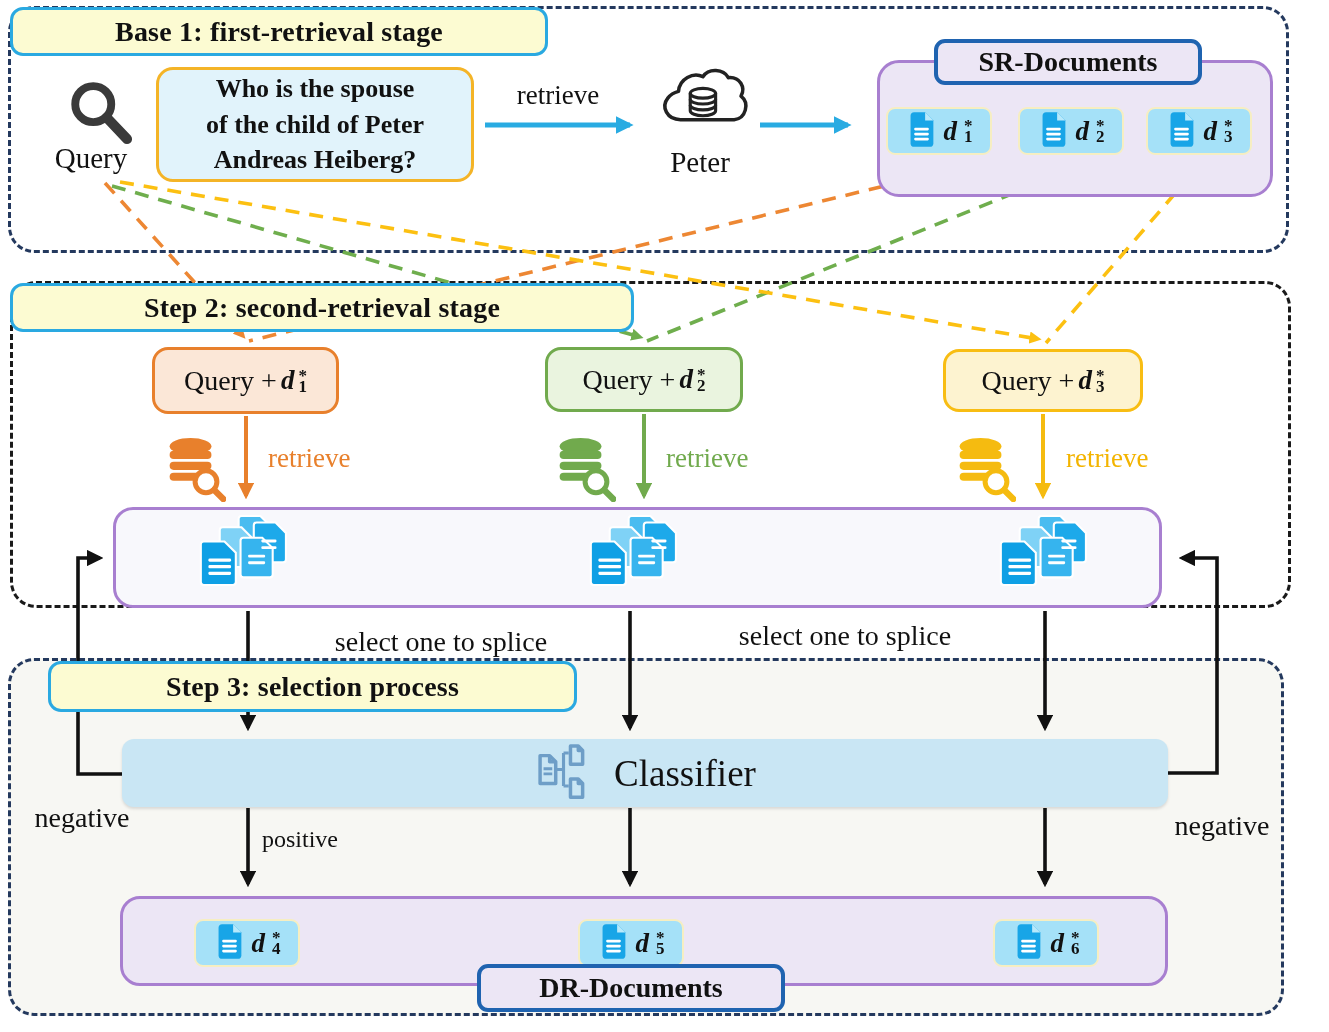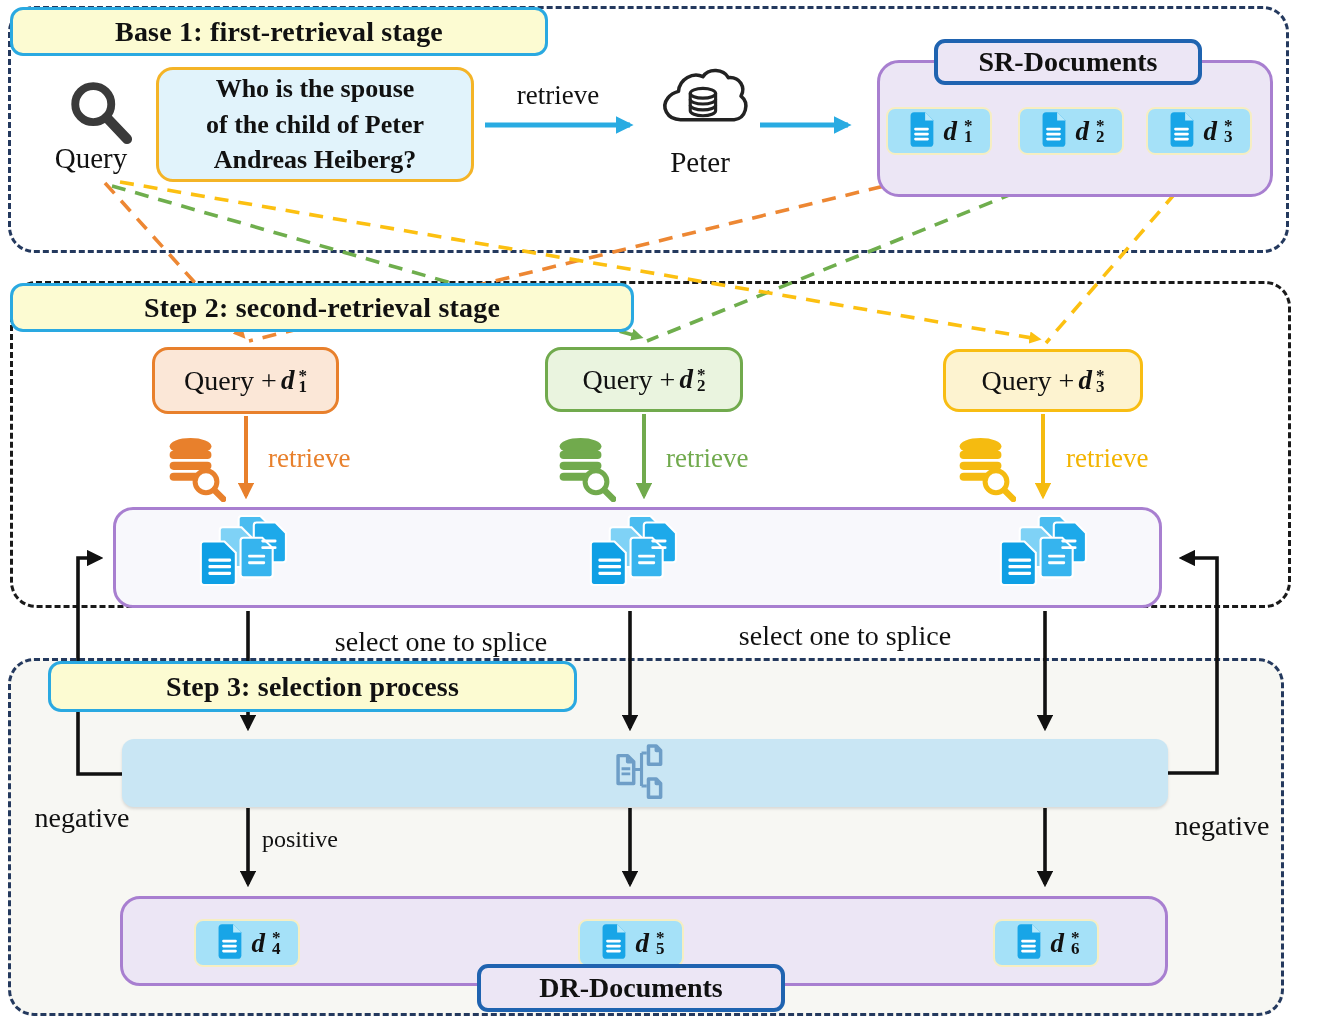--- a/index.html
+++ b/index.html
@@ -340,20 +340,21 @@
       <path d="M7,13 h11 l7,7 v25 h-18 z"></path>
         <path d="M18,13 v7 h7"></path>
       <path d="M11,28 h10 M11,34 h10" stroke-width="3.4"></path>
       <path d="M25,29 h9 M34,10 v38 M34,10 h6 M34,48 h6" stroke-width="3.6"></path>
       <path d="M42,2 h9 l5,5 v16 h-14 z"></path>
         <path d="M51,2 v5 h5"></path>
       <path d="M42,40 h9 l5,5 v16 h-14 z"></path>
         <path d="M51,40 v5 h5"></path>
     </svg>
   </span>
+  <span>Classifier</span>
 </div>
 
 <div class="txt" style="left:12px; top:802px; width:140px; font-size:28px;"><span>negative</span></div>
 <div class="txt" style="left:1152px; top:810px; width:140px; font-size:28px;"><span>negative</span></div>
 <div class="txt" style="left:262px; top:826px; width:140px; font-size:24px; text-align:left;"><span>positive</span></div>
 
 <div class="purple-box" style="left:120px; top:896px; width:1048px; height:90px; border-radius:20px;"></div>
 
 <div class="chip" style="left:194px; top:919px; width:106px; height:48px;">
   <span><svg width="31" height="37" viewBox="0 0 34 40">

